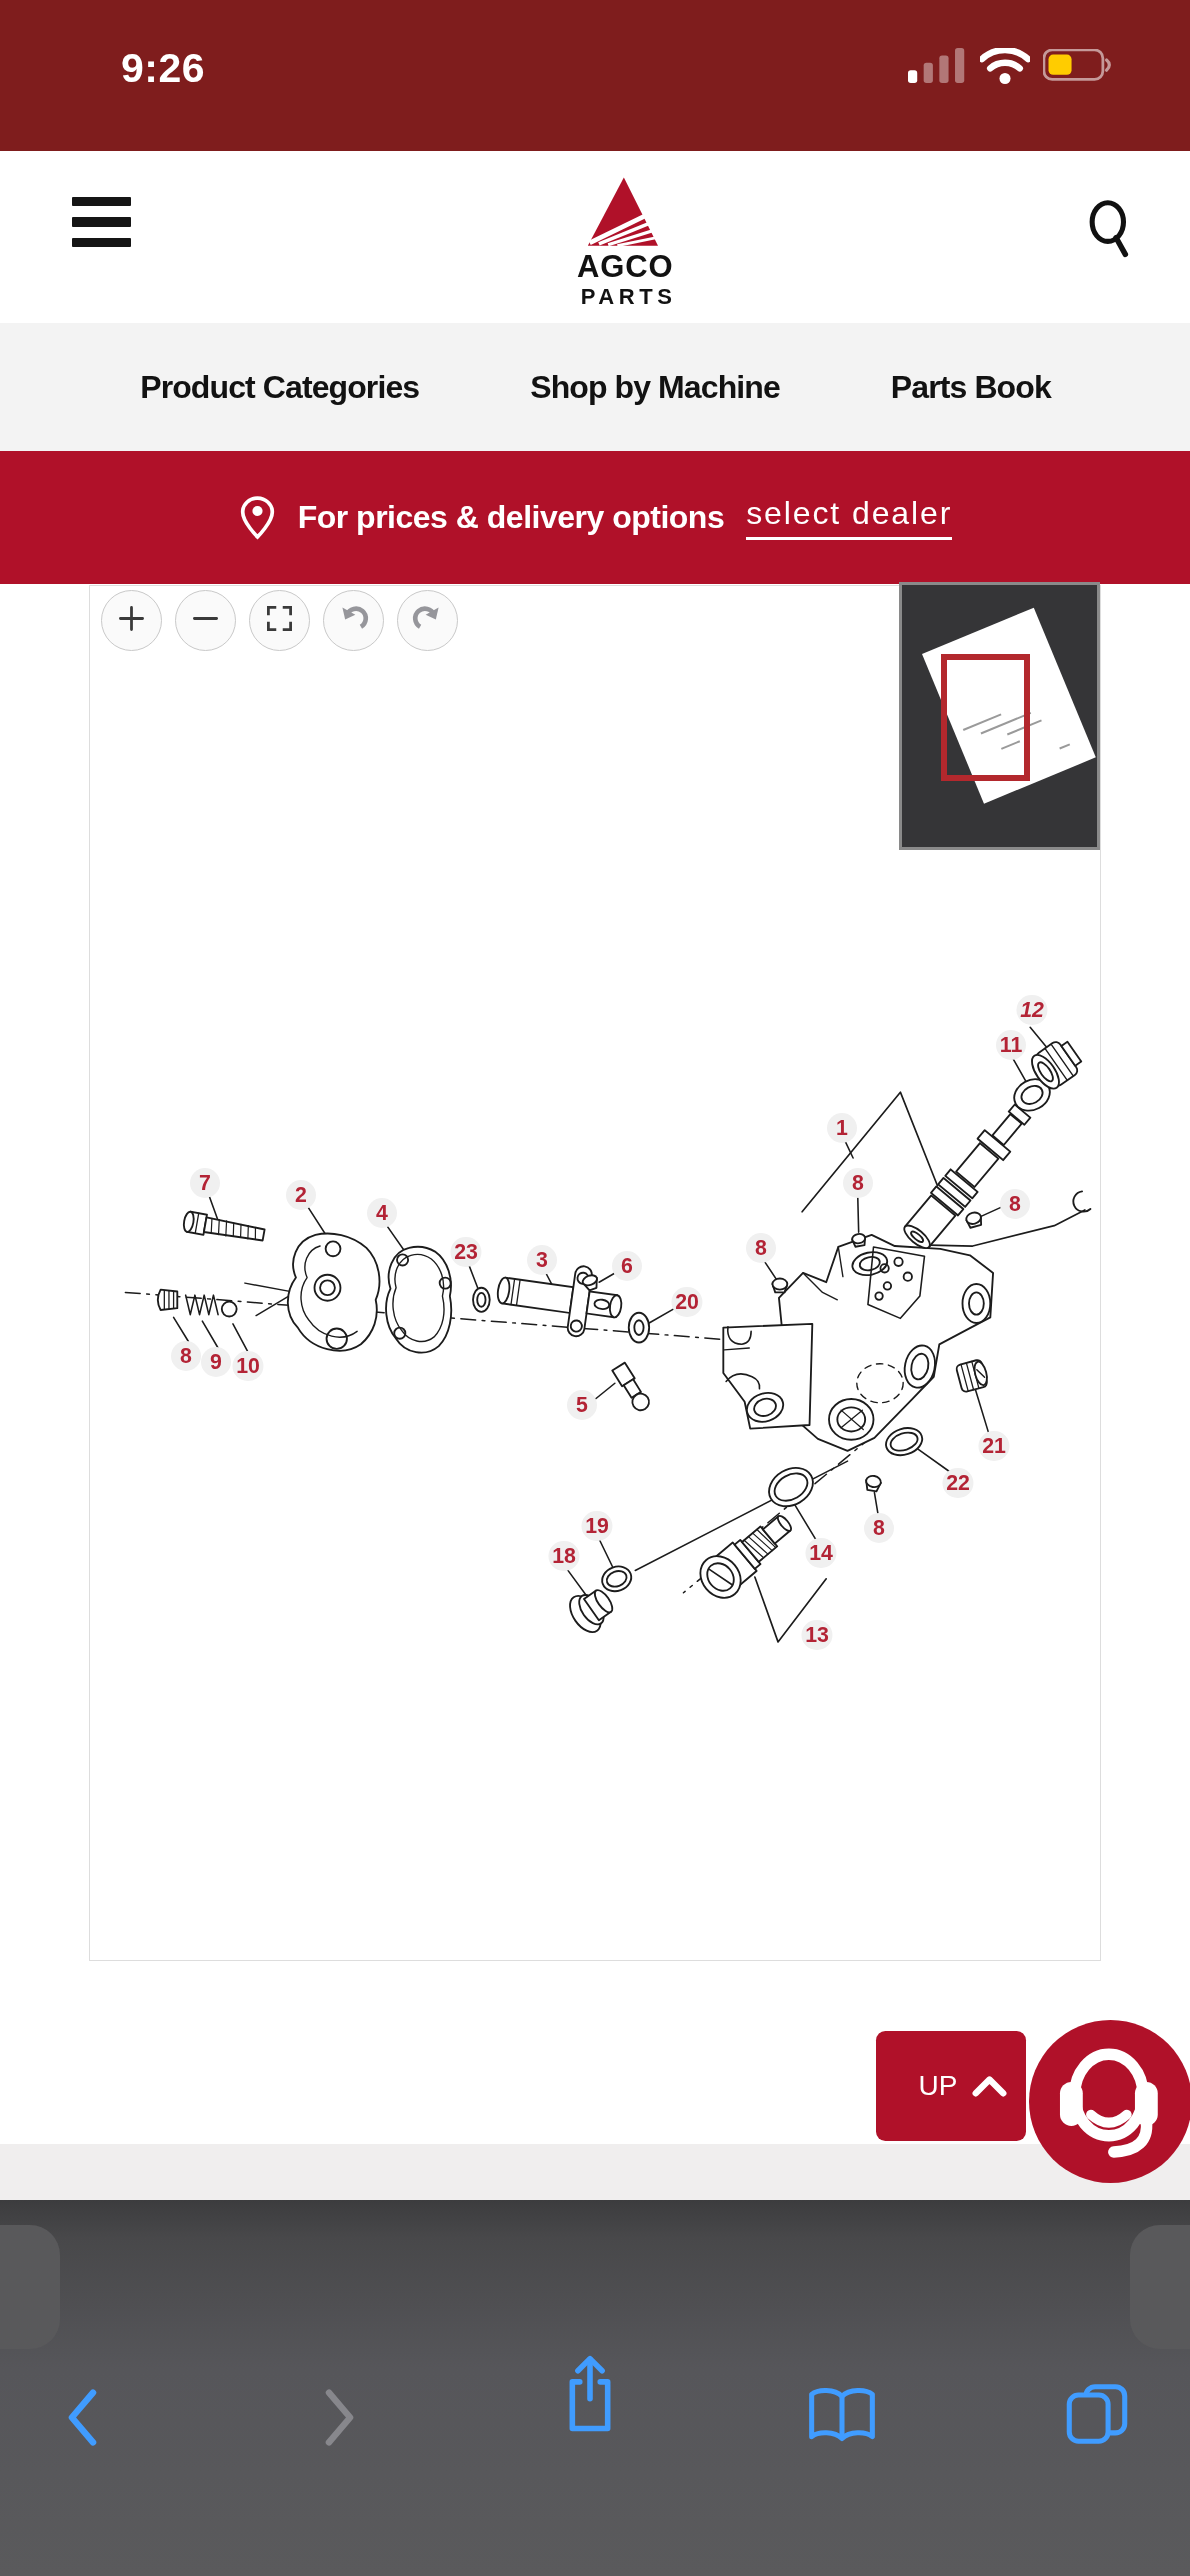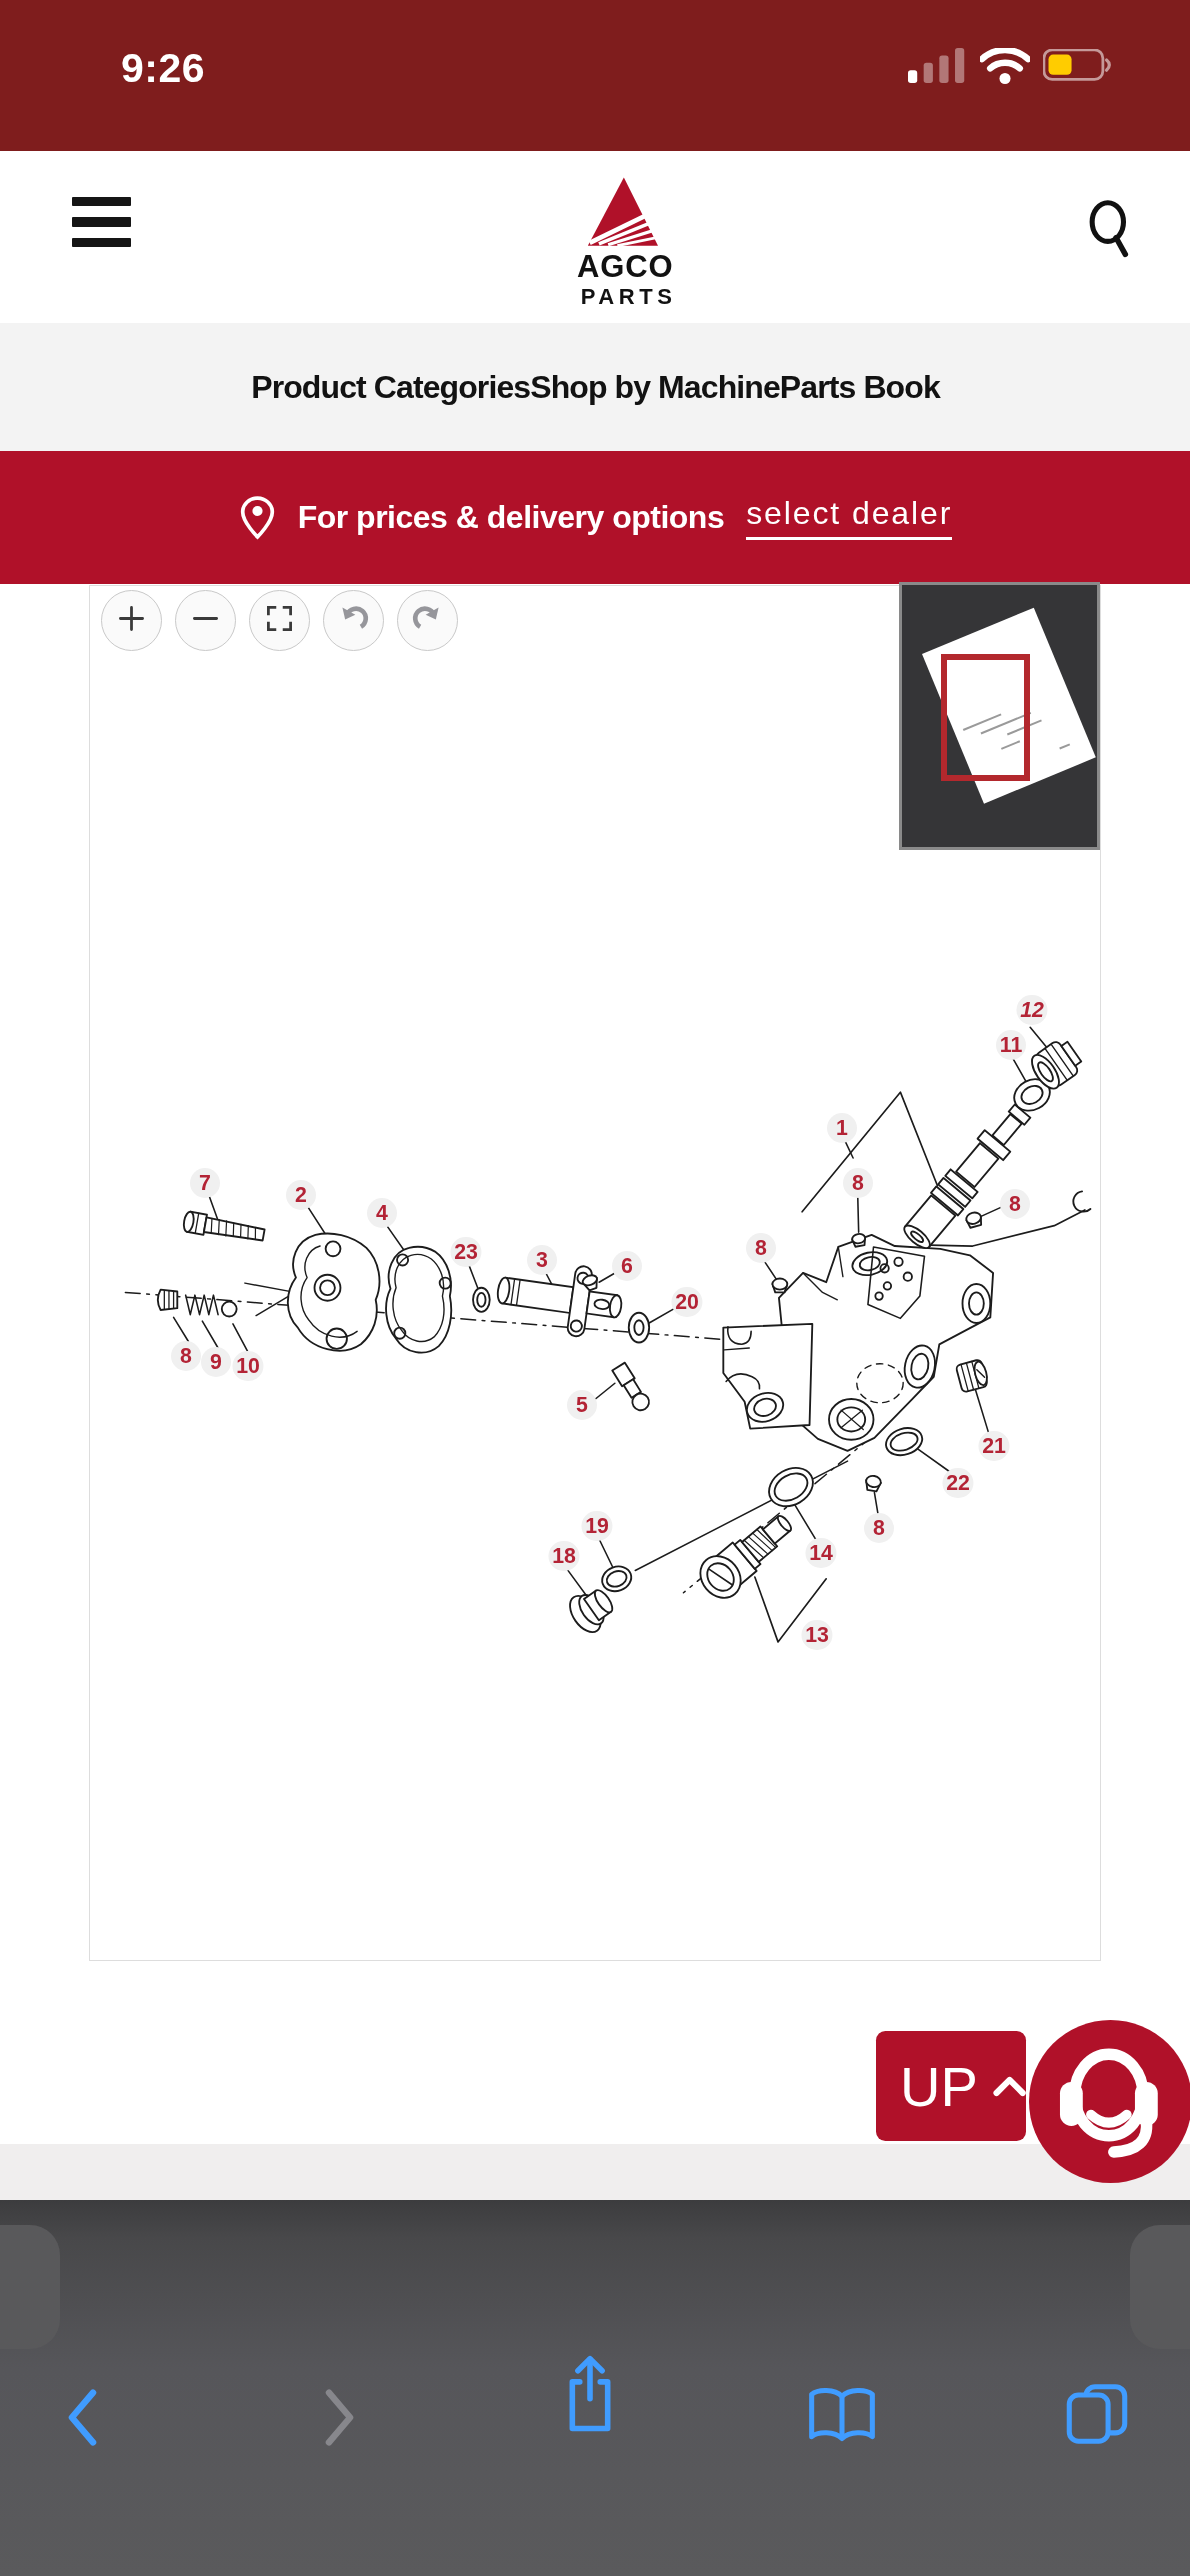--- a/index.html
+++ b/index.html
@@ -16,21 +16,21 @@
   .hamburger span:nth-child(1){top:0;}
   .hamburger span:nth-child(2){top:20.4px;}
   .hamburger span:nth-child(3){top:41px;}
   .logo{position:absolute;left:577px;top:26px;width:89px;text-align:center;}
   .logo-tri{display:block;margin:0 auto;}
   .logo-t1{display:block;font-weight:700;font-size:31px;letter-spacing:0.9px;color:#121212;margin-top:1.9px;}
   .logo-t2{display:block;font-weight:700;font-size:22px;letter-spacing:4.6px;color:#121212;margin-top:-0.9px;margin-left:3.7px;}
   .search-btn{position:absolute;right:50px;top:48px;width:59px;height:59px;}
   
   .nav{position:absolute;left:0;top:323px;width:1191px;height:128px;background:#F3F3F3;
-       display:flex;align-items:center;justify-content:center;}
+       display:flex;align-items:center;justify-content:center;gap:111px;}
   .nav-item{font-size:32px;font-weight:700;color:#121212;letter-spacing:-0.9px;cursor:pointer;}
   
   .banner{position:absolute;left:0;top:451px;width:1191px;height:133px;background:#B01129;
           display:flex;align-items:center;justify-content:center;gap:22px;}
   .banner-msg{color:#fff;font-size:32px;font-weight:700;letter-spacing:-0.5px;}
   .banner-link{color:#fff;font-size:32px;font-weight:400;letter-spacing:1.9px;
                border-bottom:3.7px solid #fff;padding-bottom:5.6px;cursor:pointer;}
   
   .viewer{position:absolute;left:89px;top:585px;width:1012px;height:1376px;background:#fff;
           border:1.9px solid #DDDDDD;box-sizing:border-box;}
@@ -44,21 +44,21 @@
   
   .minimap{position:absolute;left:809px;top:-3.7px;width:201px;height:268px;background:#353537;
            border:3.7px solid #8A8A8A;box-sizing:border-box;overflow:hidden;cursor:pointer;}
   .mini-page{position:absolute;left:20.4px;top:69px;width:121px;height:162px;background:#fff;
              transform:rotate(-22.5deg);transform-origin:top left;}
   .mini-scribble{position:absolute;background:#9a9a9a;height:1.9px;}
   .mini-view{position:absolute;left:39px;top:69px;width:89px;height:127px;border:6.5px solid #B3282D;box-sizing:border-box;}
   
   .up-btn{position:absolute;left:876px;top:2031px;width:150px;height:110px;background:#B01129;border-radius:9.3px;
           display:flex;align-items:center;justify-content:center;gap:15px;cursor:pointer;}
-  .up-label{color:#fff;font-size:56px;font-weight:400;letter-spacing:0;margin-left:24px;}
+  .up-label{color:#fff;font-size:28px;font-weight:400;letter-spacing:0;margin-left:24px;}
   .chat-btn{position:absolute;left:1029px;top:2020px;width:163px;height:163px;border-radius:50%;
             background:#B01129;cursor:pointer;}
   .footer-strip{position:absolute;left:0;top:2144px;width:1191px;height:56px;background:#F0EEEE;}
   
   .chrome{position:absolute;left:0;top:2200px;width:1191px;height:376px;
           background:linear-gradient(#3C3C3E,#48484A 10%,#56565A 45%,#5A5A5C);}
   .url-pill{position:absolute;left:107px;top:25px;width:984px;height:124px;background:#6C6C6E;border-radius:30px;
             display:flex;align-items:center;justify-content:center;cursor:text;}
   .url-frag{position:absolute;top:25px;width:102px;height:124px;background:#59595B;border-radius:30px;}
   .url-text{color:#FFFFFF;font-size:42px;font-weight:400;letter-spacing:0.5px;}

